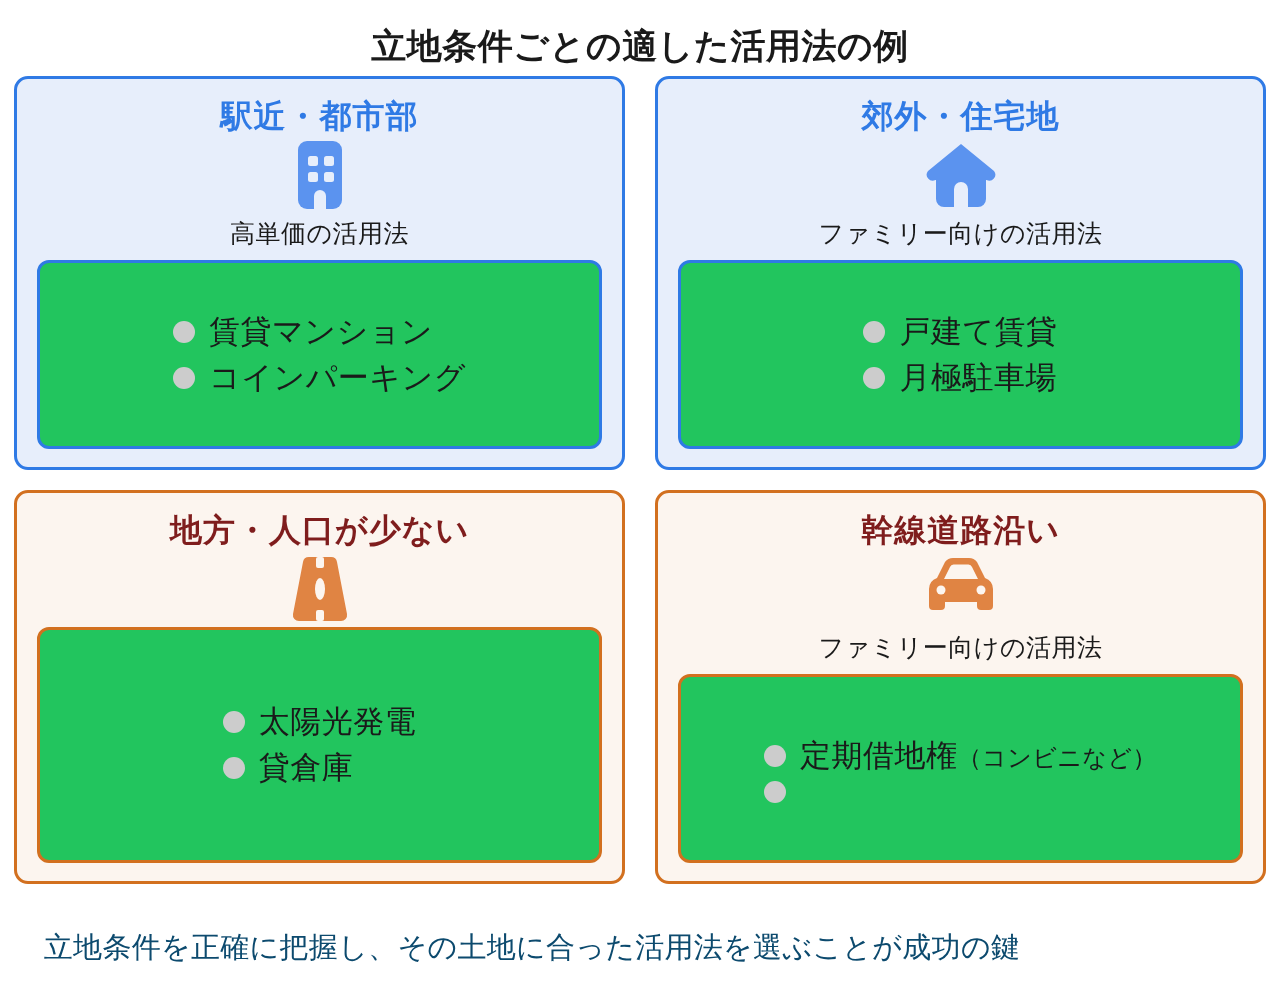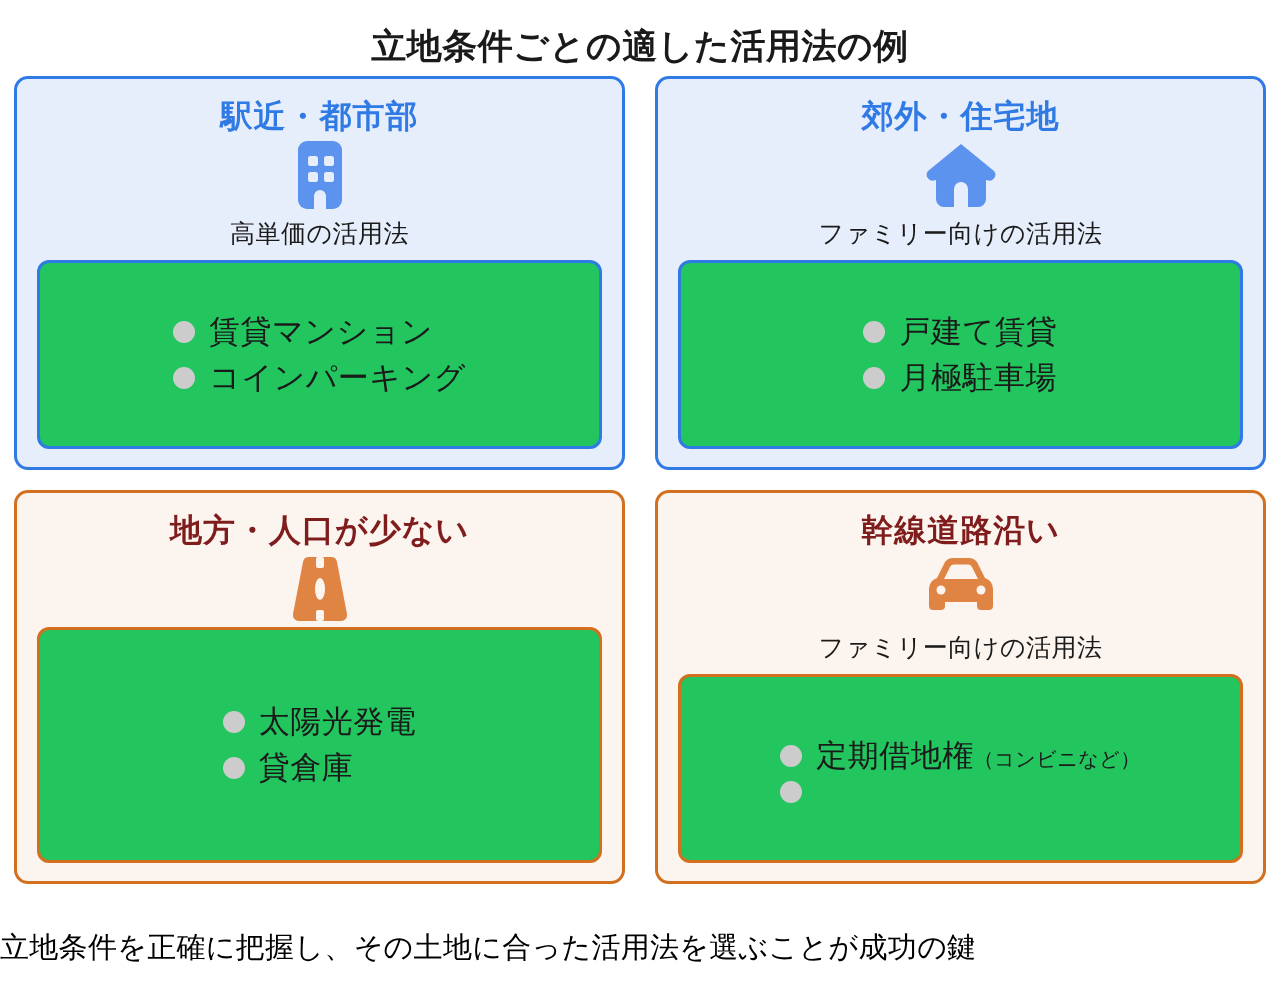--- a/index.html
+++ b/index.html
@@ -136,32 +136,32 @@
     flex: 0 0 auto;
   }
 
   .item-label {
     font-size: 31px;
     color: #1a1a1a;
     line-height: 1.35;
     letter-spacing: 0.5px;
   }
   .item-label .paren {
-    font-size: 20px;
+    font-size: 24px;
   }
 
   
   .footer {
     position: absolute;
     left: 0;
     bottom: 16px;
     width: 1064px;
-    text-align: left;
+    text-align: center;
     font-size: 29px;
-    color: #000000;
+    color: #0c4a6e;
     letter-spacing: 0.3px;
     white-space: nowrap;
   }
 </style>
 </head>
 <body>
 
 <div class="infographic">
 
   <div class="title">立地条件ごとの適した活用法の例</div>

